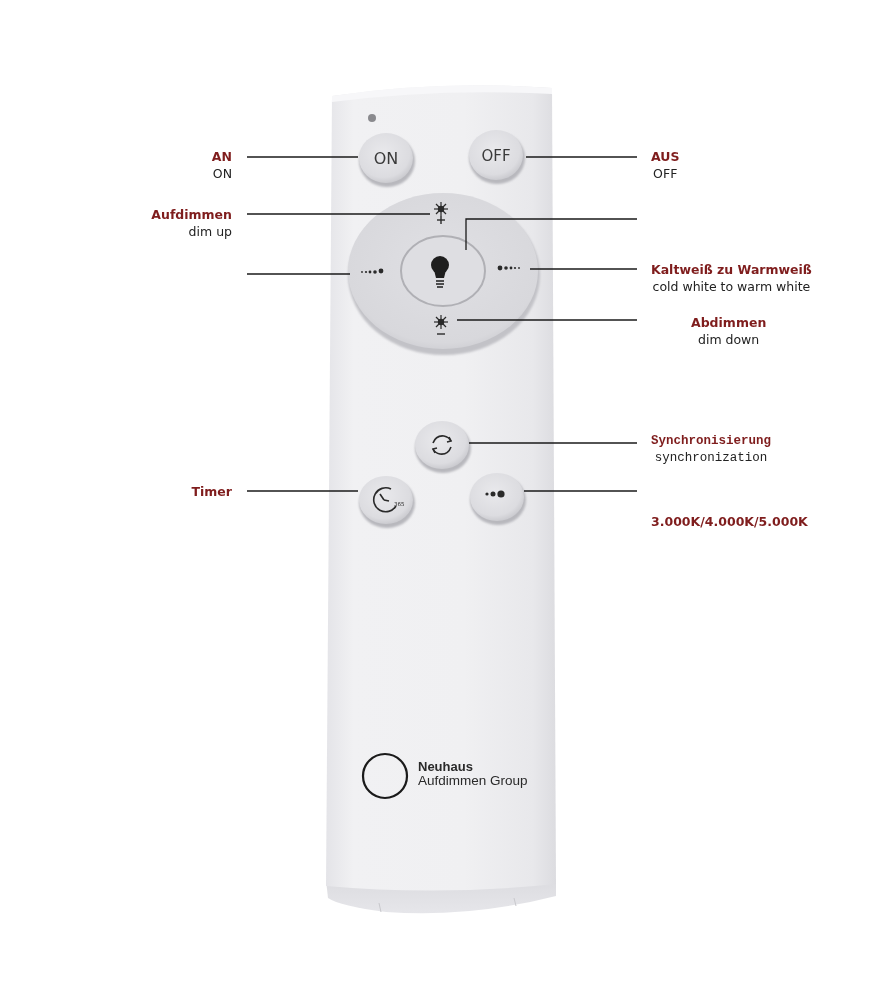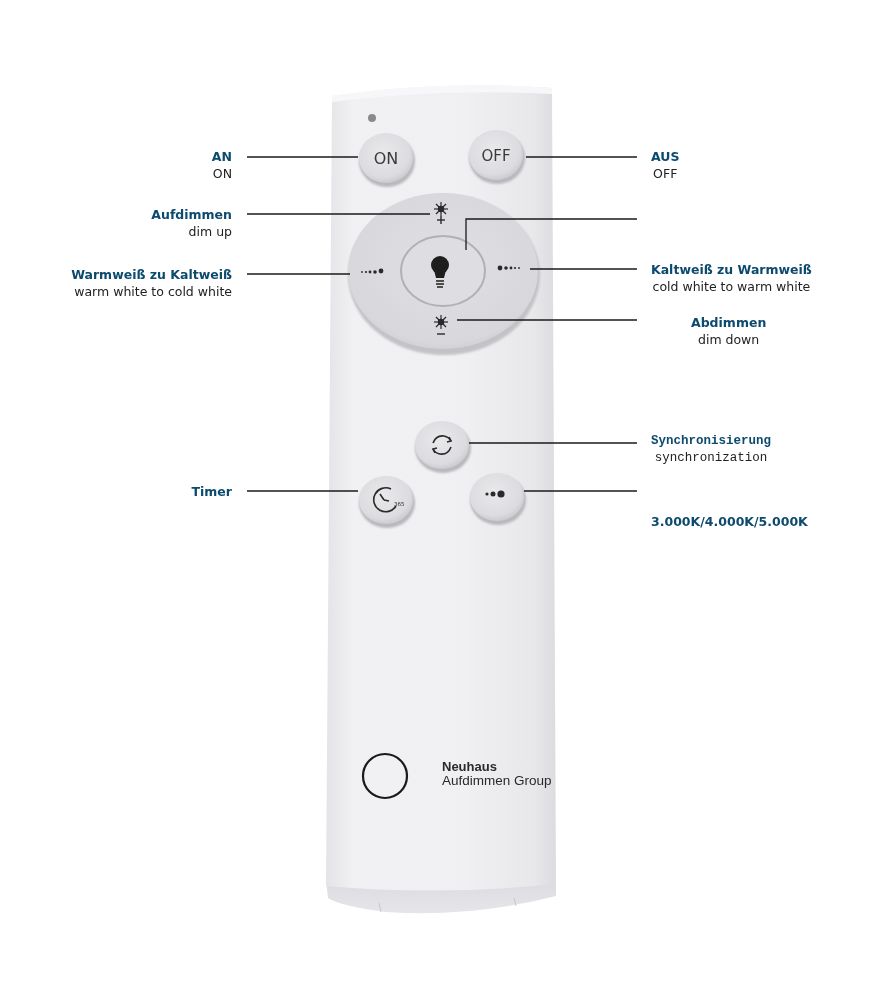--- a/index.html
+++ b/index.html
@@ -22,21 +22,21 @@
     }
     .label {
       position: absolute;
       font-size: 12.5px;
       line-height: 17px;
       white-space: nowrap;
     }
     .label .de {
       font-weight: bold;
       display: block;
-      color: #0c4a6e;
+      color: #7f1d1d;
     }
     .label .en {
       display: block;
       color: #222;
     }
     .label.left { text-align: right; }
     .label.right { text-align: center; }
     .btn-hit {
       position: absolute;
       border-radius: 50%;
@@ -195,21 +195,21 @@
 
       <line x1="526" y1="157" x2="637" y2="157"></line>
       <polyline points="466,250 466,219 637,219" fill="none"></polyline>
       <line x1="530" y1="269" x2="637" y2="269"></line>
       <line x1="457" y1="320" x2="637" y2="320"></line>
       <line x1="469" y1="443" x2="637" y2="443"></line>
       <line x1="524" y1="491" x2="637" y2="491"></line>
     </g>
   </svg>
 
-  <div style="position:absolute;left:418px;top:760px;font-family:'Liberation Sans',sans-serif;color:#2a2a2a;line-height:14px;margin-left:24px;">
+  <div style="position:absolute;left:418px;top:760px;font-family:'Liberation Sans',sans-serif;color:#2a2a2a;line-height:14px;">
     <div style="font-weight:bold;font-size:13px;">Neuhaus</div>
     <div style="font-size:13.5px;">Aufdimmen Group</div>
   </div>
 
   <div class="btn-hit" style="left:359px;top:133px;width:54px;height:50px;"></div>
   <div class="btn-hit" style="left:469px;top:130px;width:54px;height:50px;"></div>
   <div class="btn-hit" style="left:421px;top:198px;width:42px;height:32px;"></div>
   <div class="btn-hit" style="left:401px;top:236px;width:84px;height:70px;"></div>
   <div class="btn-hit" style="left:352px;top:252px;width:44px;height:40px;"></div>
   <div class="btn-hit" style="left:490px;top:248px;width:44px;height:40px;"></div>
@@ -219,24 +219,20 @@
   <div class="btn-hit" style="left:470px;top:473px;width:54px;height:48px;"></div>
 
   <div class="label left" style="right:648px;top:148px;">
     <span class="de">AN</span>
     <span class="en">ON</span>
   </div>
   <div class="label left" style="right:648px;top:206px;">
     <span class="de">Aufdimmen</span>
     <span class="en">dim up</span>
   </div>
-  <div class="label left" style="right:648px;top:266px;">
-    <span class="de">Warmweiß zu Kaltweiß</span>
-    <span class="en">warm white to cold white</span>
-  </div>
   <div class="label left" style="right:648px;top:483px;">
     <span class="de">Timer</span>
   </div>
 
   <div class="label right" style="left:651px;top:148px;">
     <span class="de">AUS</span>
     <span class="en">OFF</span>
   </div>
   <div class="label right" style="left:651px;top:261px;">
     <span class="de">Kaltweiß zu Warmweiß</span>

